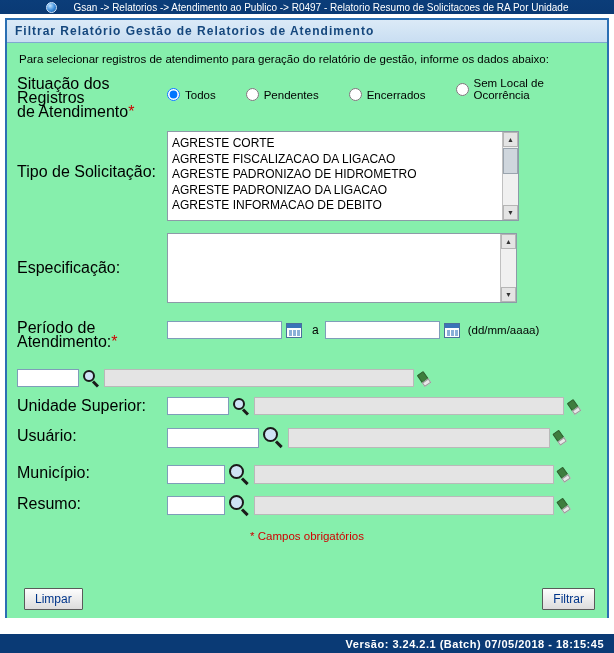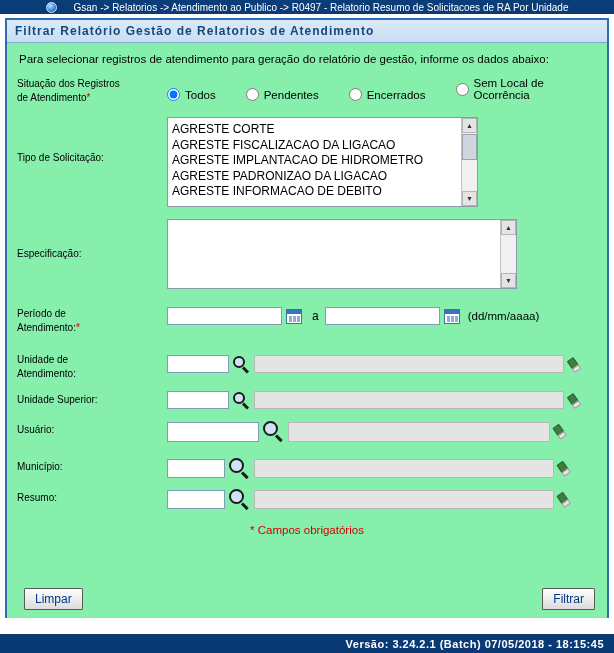--- a/index.html
+++ b/index.html
@@ -58,35 +58,35 @@
   }
   .intro{
     font-size:11.5px;
     color:#000;
     margin:2px 0 10px 2px;
   }
   
   .row{display:flex;align-items:flex-start;margin-bottom:6px;}
   .lbl{
     width:150px;
-    font-size:10px;
+    font-size:16px;
     color:#000;
     line-height:14px;
     padding-top:2px;
     flex:none;
   }
   .req{color:#d00000;}
   
   .radio-group{display:flex;align-items:flex-end;gap:16px;flex-wrap:nowrap;padding-top:2px;}
   .radio-item{display:flex;align-items:center;margin-right:14px;}
   input[type=radio]{margin:0 5px 0 0;width:13px;height:13px;}
   .radio-item span{font-size:11.5px;}
   
   .listbox{
-    width:311px;
+    width:352px;
     height:90px;
     border:1px solid #8d9aa8;
     background:#ffffff;
     overflow:hidden;
     position:relative;
     box-sizing:border-box;
   }
   .listbox ul{list-style:none;margin:0;padding:4px 0 0 4px;}
   .listbox li{font-size:12px;line-height:15.5px;white-space:nowrap;color:#000;}
   .scrollbar{
@@ -238,21 +238,21 @@
     </div>
 
     <div class="spacer-sm"></div>
 
     <div class="row">
       <div class="lbl" style="padding-top:34px;">Tipo de Solicitação:</div>
       <div class="listbox">
         <ul>
           <li>AGRESTE CORTE</li>
           <li>AGRESTE FISCALIZACAO DA LIGACAO</li>
-          <li>AGRESTE IMPLANTACAO DE HIDROMETRO</li>
+          <li>AGRESTE PADRONIZAO DE HIDROMETRO</li>
           <li>AGRESTE PADRONIZAO DA LIGACAO</li>
           <li>AGRESTE INFORMACAO DE DEBITO</li>
         </ul>
         <div class="scrollbar">
           <div class="sb-arrow">▲</div>
           <div class="sb-thumb"></div>
           <div class="sb-arrow bottom">▼</div>
         </div>
       </div>
     </div>
@@ -286,24 +286,20 @@
         <span class="icon-btn">
             <span class="cal-icon"></span>
           </span>
         <span class="hint">(dd/mm/aaaa)</span>
       </div>
     </div>
 
     <div class="spacer-md"></div>
 
     <div class="row">
-      <div class="lbl">
-        <span>Unidade de</span><br>
-        <span>Atendimento:</span>
-      </div>
       <div style="display:flex;align-items:center;padding-top:4px;">
         <input class="inp mid" type="text" value="" style="">
         <span class="icon-btn">
             <span class="lens">
               <span class="circle"></span>
               <span class="handle"></span>
             </span>
           </span>
         <input class="inp grey wide" type="text" readonly="" value="" style="">
         <span class="icon-btn">

